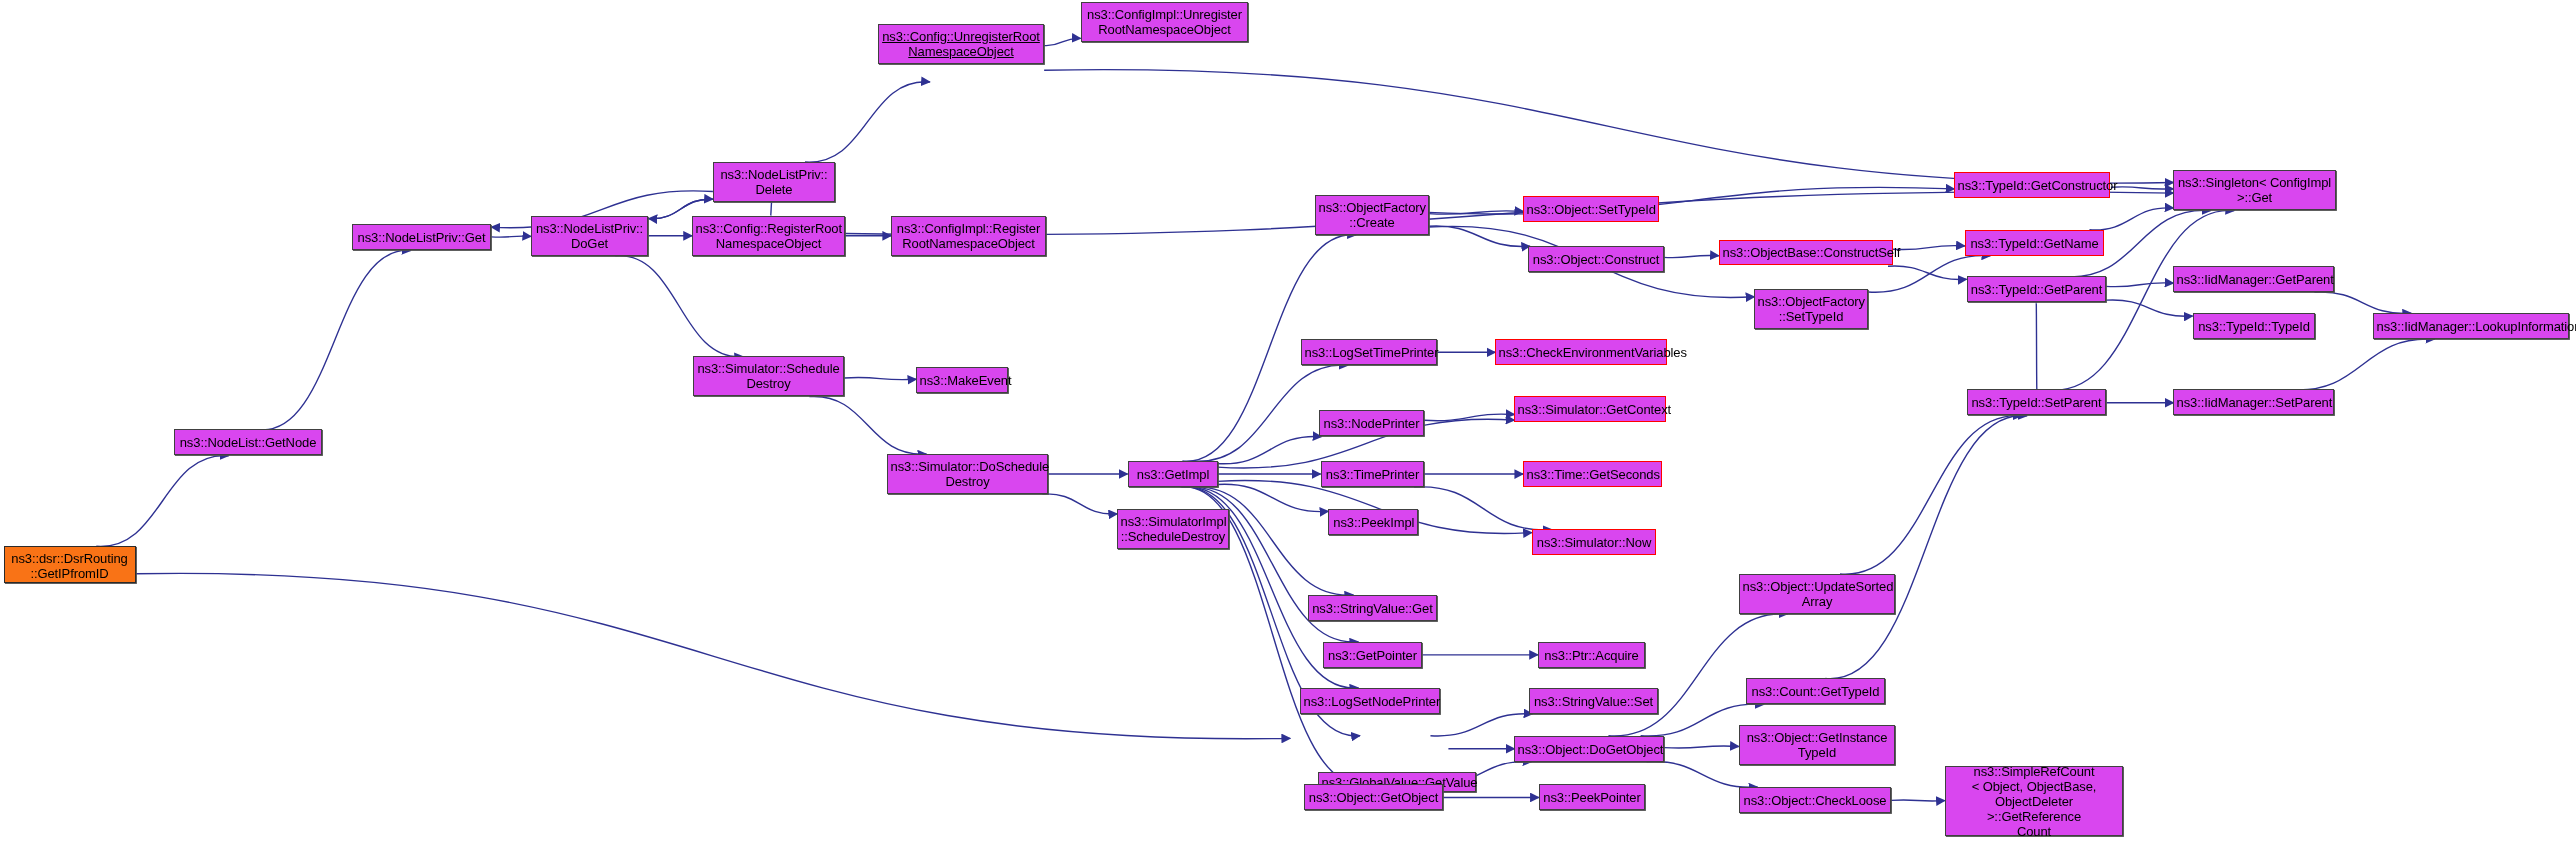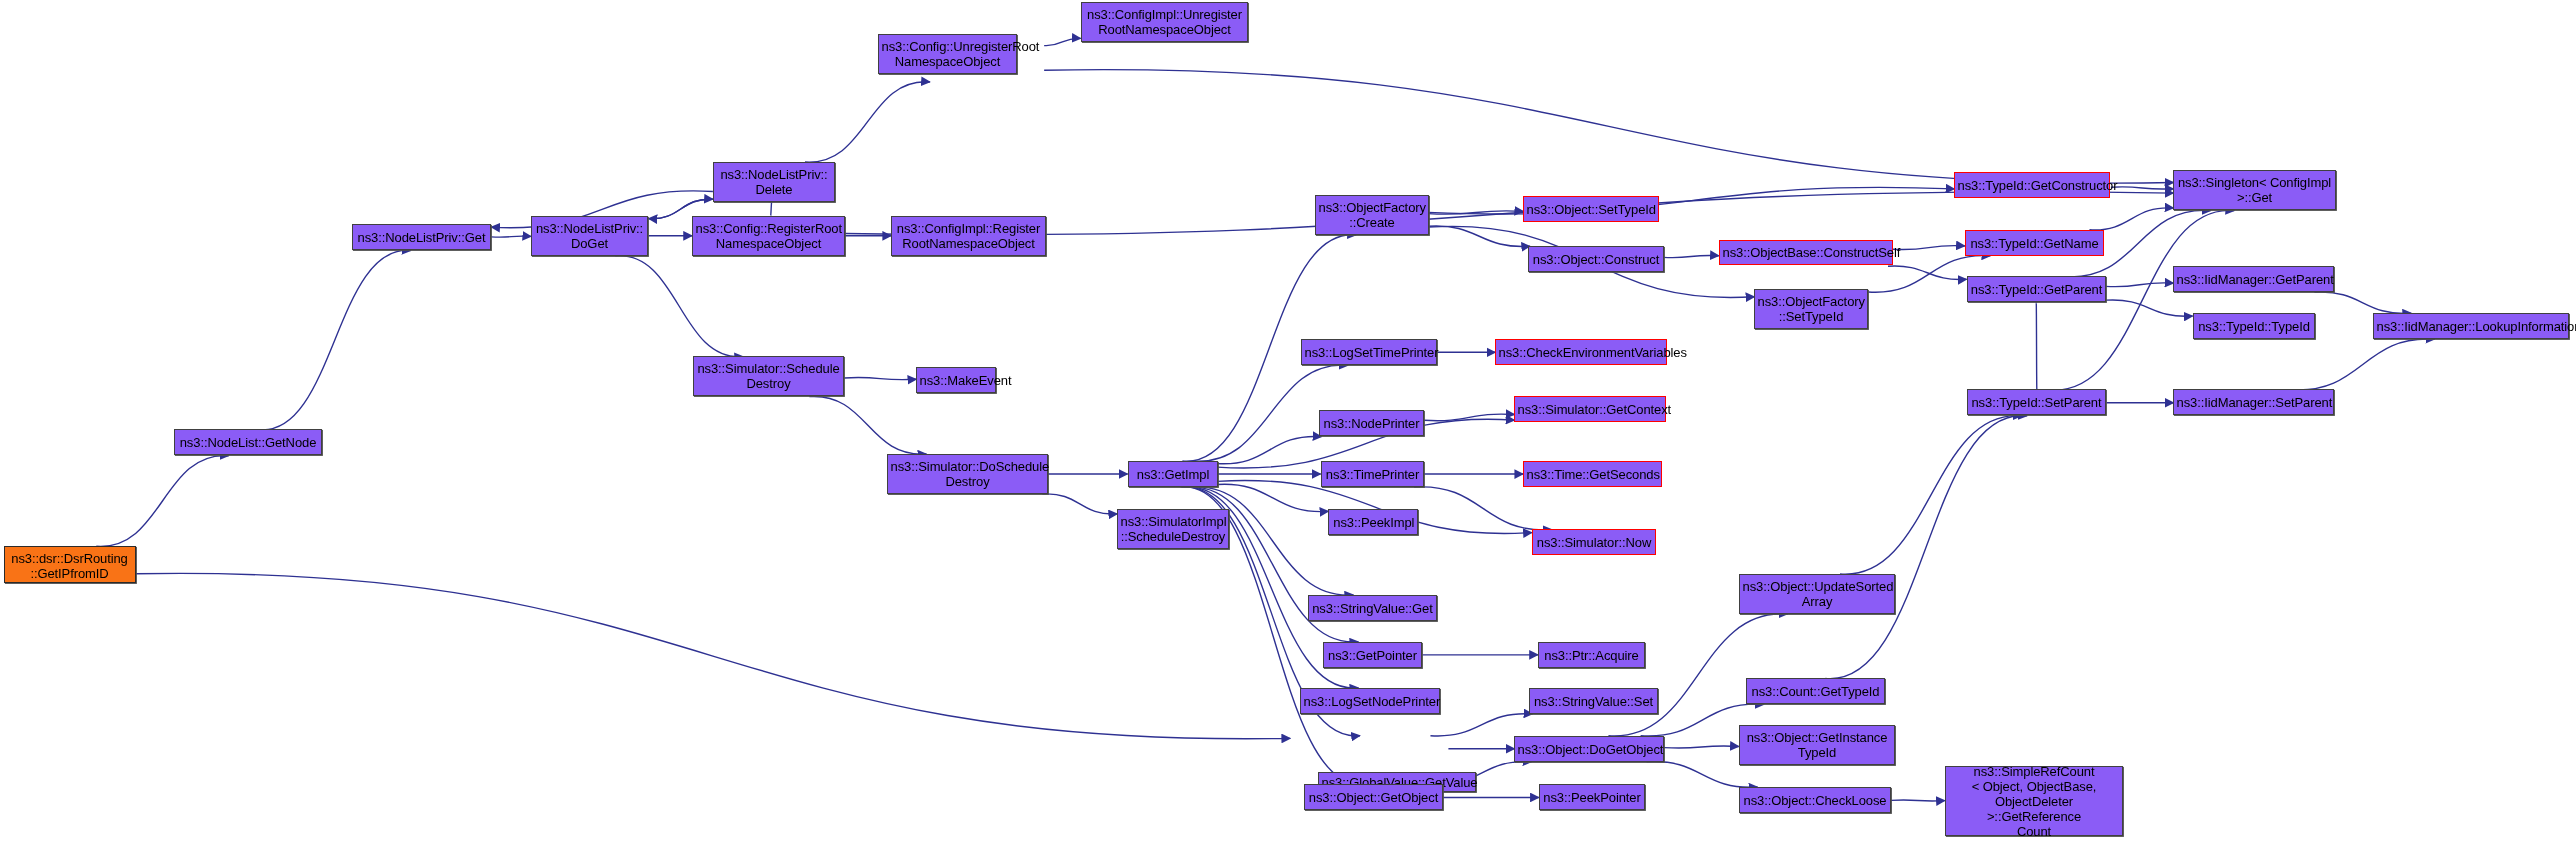--- a/index.html
+++ b/index.html
@@ -9,21 +9,21 @@
     width:2576px;
     height:842px;
     background:#ffffff;
     font-family:"Liberation Sans","DejaVu Sans",sans-serif;
     overflow:hidden;
   }
   #edge-layer{position:absolute;left:0;top:0;width:2576px;height:842px;pointer-events:none;}
   .node{
     position:absolute;
     box-sizing:border-box;
-    background:#8b5cf6;
+    background:#d946ef;
     border:0.9px solid #404040;
     display:flex;
     align-items:center;
     justify-content:center;
     text-align:center;
     color:#000000;
     font-size:13px;
     line-height:15px;
     letter-spacing:-0.1px;
     white-space:pre-line;
@@ -119,27 +119,27 @@
       <div class="node" style="left: 174px; top: 429px; width: 148px; height: 26px;"><span class="lbl">ns3::NodeList::GetNode</span></div>
       <div class="node" style="left: 352px; top: 224px; width: 139px; height: 26px;"><span class="lbl">ns3::NodeListPriv::Get</span></div>
       <div class="node" style="left: 531px; top: 216px; width: 117px; height: 40px;"><span class="lbl">ns3::NodeListPriv::
 DoGet</span></div>
       <div class="node" style="left: 713px; top: 162px; width: 122px; height: 40px;"><span class="lbl">ns3::NodeListPriv::
 Delete</span></div>
       <div class="node" style="left: 692px; top: 216px; width: 153px; height: 40px;"><span class="lbl">ns3::Config::RegisterRoot
 NamespaceObject</span></div>
       <div class="node" style="left: 891px; top: 216px; width: 155px; height: 40px;"><span class="lbl">ns3::ConfigImpl::Register
 RootNamespaceObject</span></div>
-      <div class="node" style="left: 878px; top: 34px; width: 139px; height: 40px;"><span class="lbl">ns3::Config::UnregisterRoot
+      <div class="node" style="left: 878px; top: 24px; width: 166px; height: 40px; text-decoration: underline;"><span class="lbl">ns3::Config::UnregisterRoot
 NamespaceObject</span></div>
       <div class="node" style="left: 1081px; top: 1.7px; width: 167px; height: 40px;"><span class="lbl">ns3::ConfigImpl::Unregister
 RootNamespaceObject</span></div>
       <div class="node" style="left: 693px; top: 356px; width: 151px; height: 40px;"><span class="lbl">ns3::Simulator::Schedule
 Destroy</span></div>
-      <div class="node" style="left: 916px; top: 367px; width: 80px; height: 26px;"><span class="lbl">ns3::MakeEvent</span></div>
+      <div class="node" style="left: 916px; top: 367px; width: 92px; height: 26px;"><span class="lbl">ns3::MakeEvent</span></div>
       <div class="node" style="left: 887px; top: 454px; width: 161px; height: 40px;"><span class="lbl">ns3::Simulator::DoSchedule
 Destroy</span></div>
       <div class="node" style="left: 1128px; top: 461px; width: 90px; height: 26px;"><span class="lbl">ns3::GetImpl</span></div>
       <div class="node" style="left: 1117px; top: 509px; width: 112px; height: 40px;"><span class="lbl">ns3::SimulatorImpl
 ::ScheduleDestroy</span></div>
       <div class="node" style="left: 1315px; top: 195px; width: 114px; height: 40px;"><span class="lbl">ns3::ObjectFactory
 ::Create</span></div>
       <div class="node red" style="left: 1523px; top: 196px; width: 136px; height: 26px;"><span class="lbl">ns3::Object::SetTypeId</span></div>
       <div class="node" style="left: 1528px; top: 246px; width: 136px; height: 26px;"><span class="lbl">ns3::Object::Construct</span></div>
       <div class="node red" style="left: 1719px; top: 240px; width: 174px; height: 25px;"><span class="lbl">ns3::ObjectBase::ConstructSelf</span></div>

